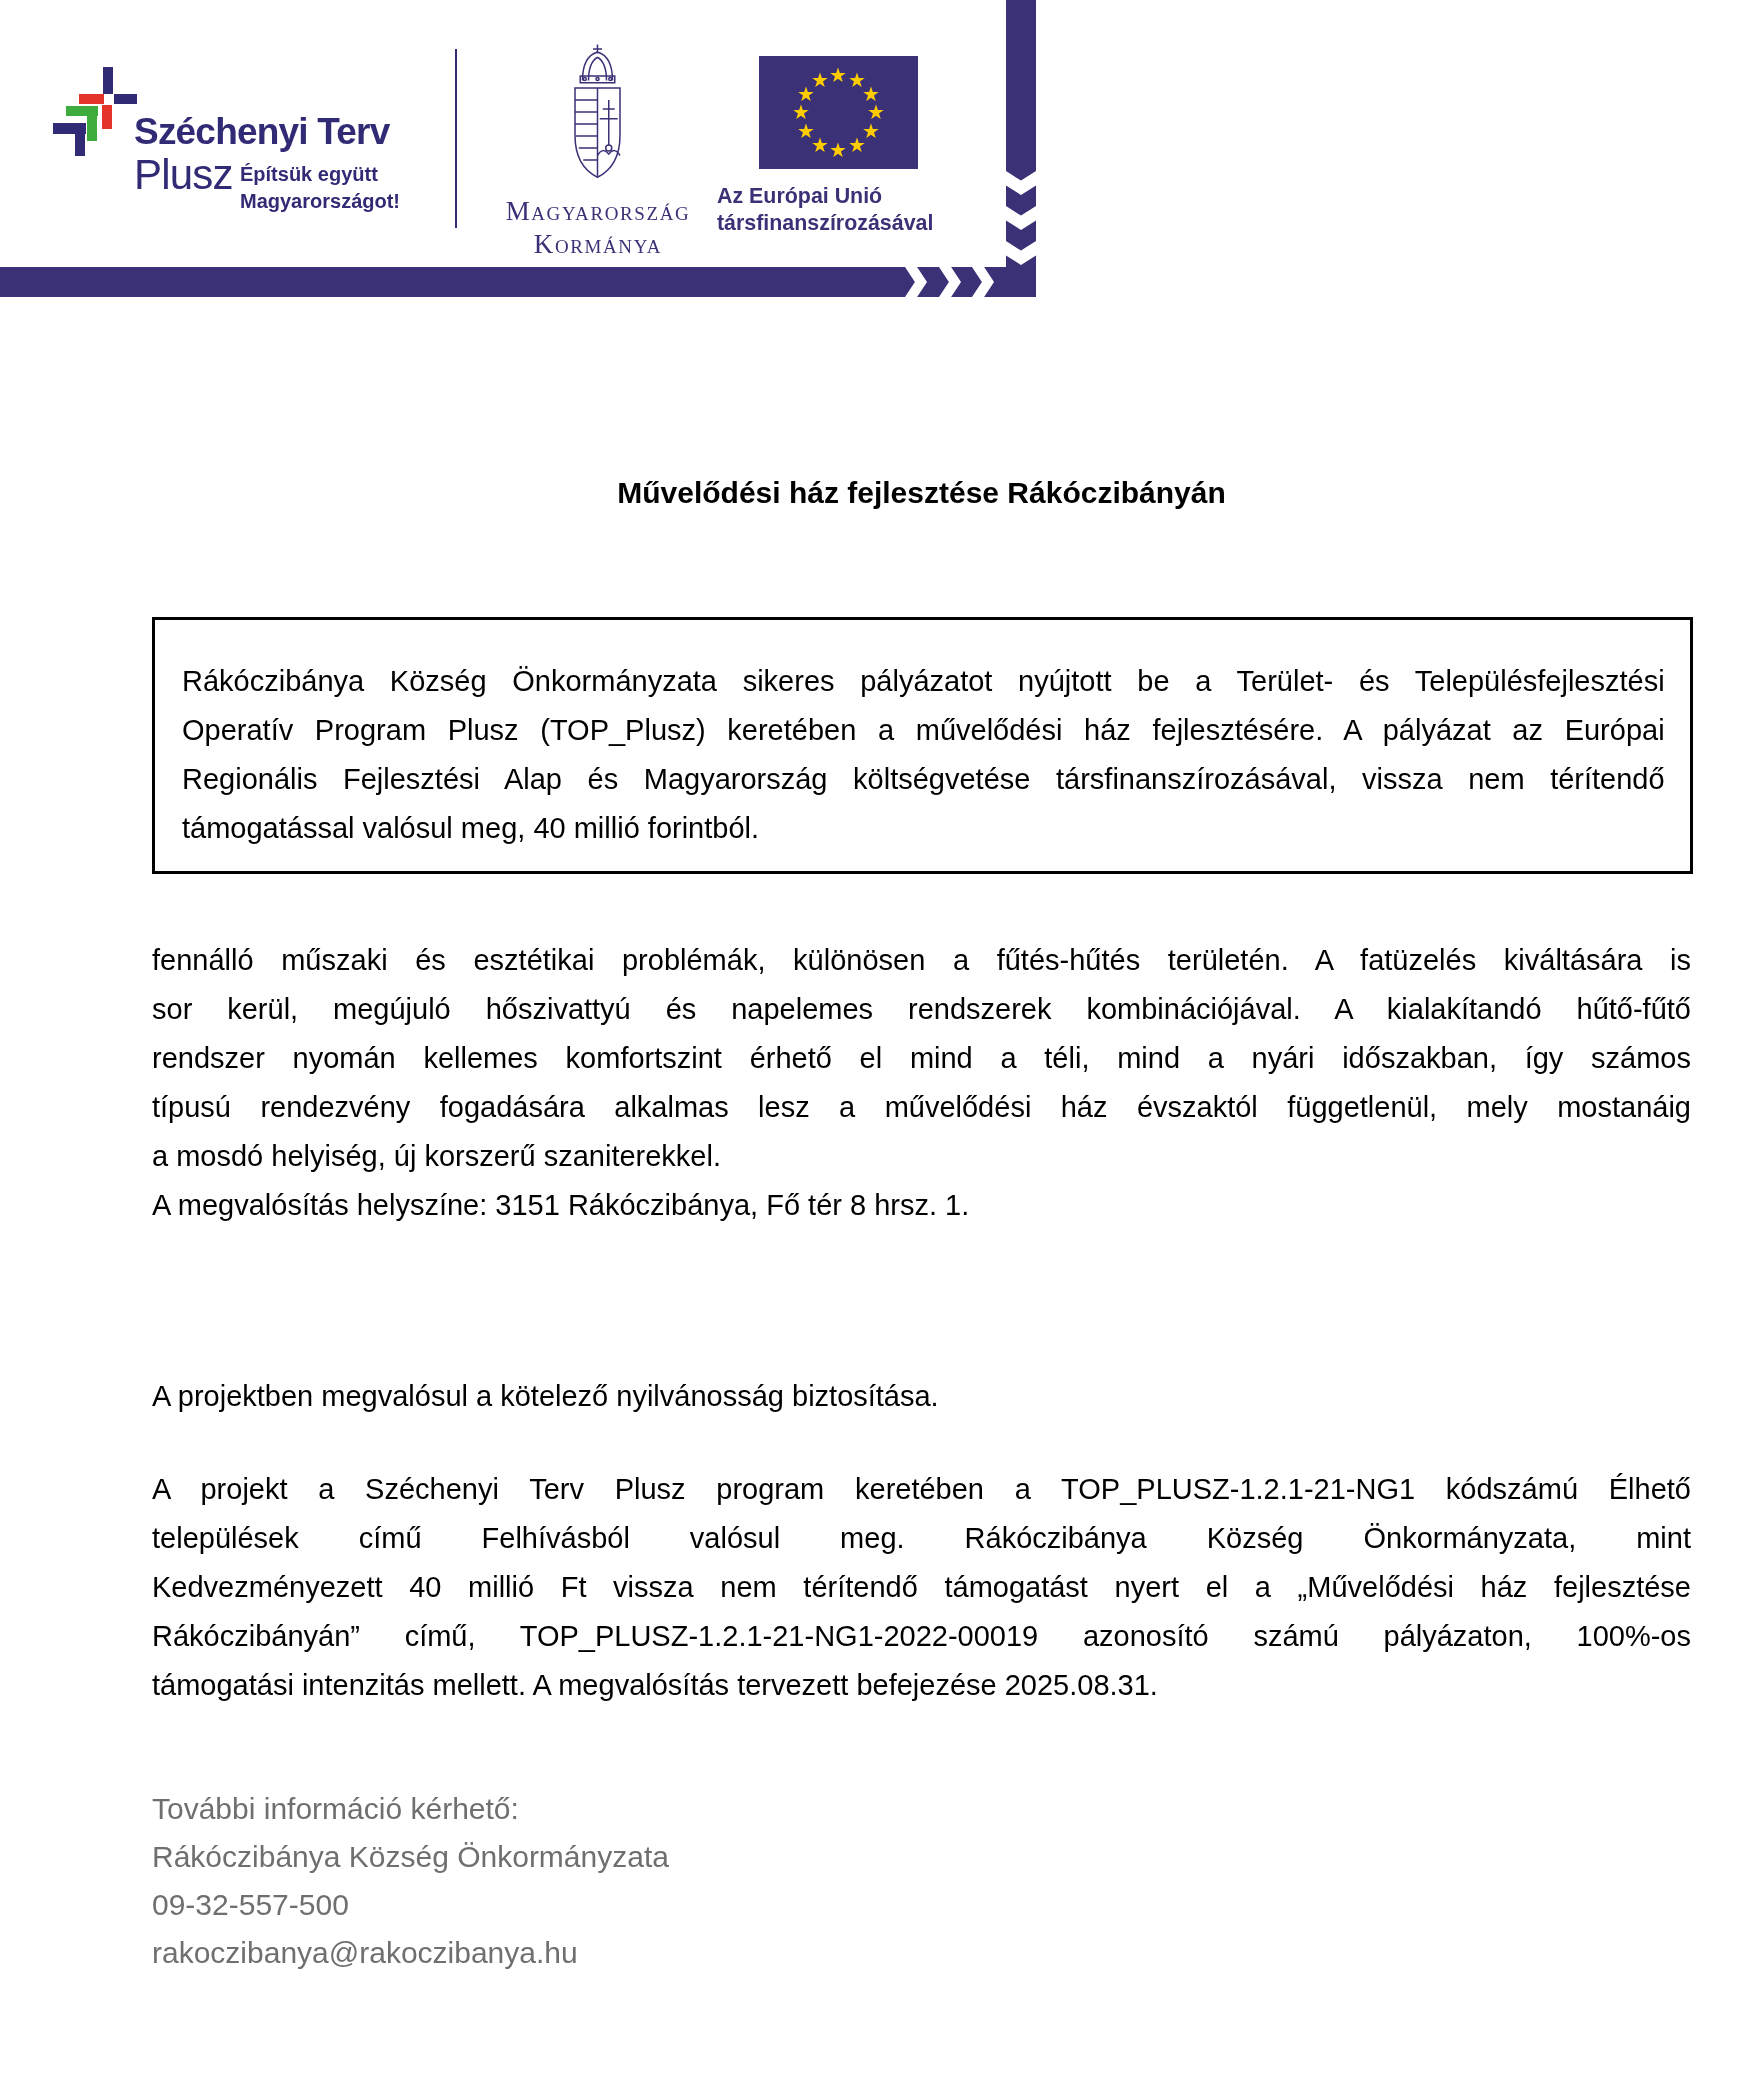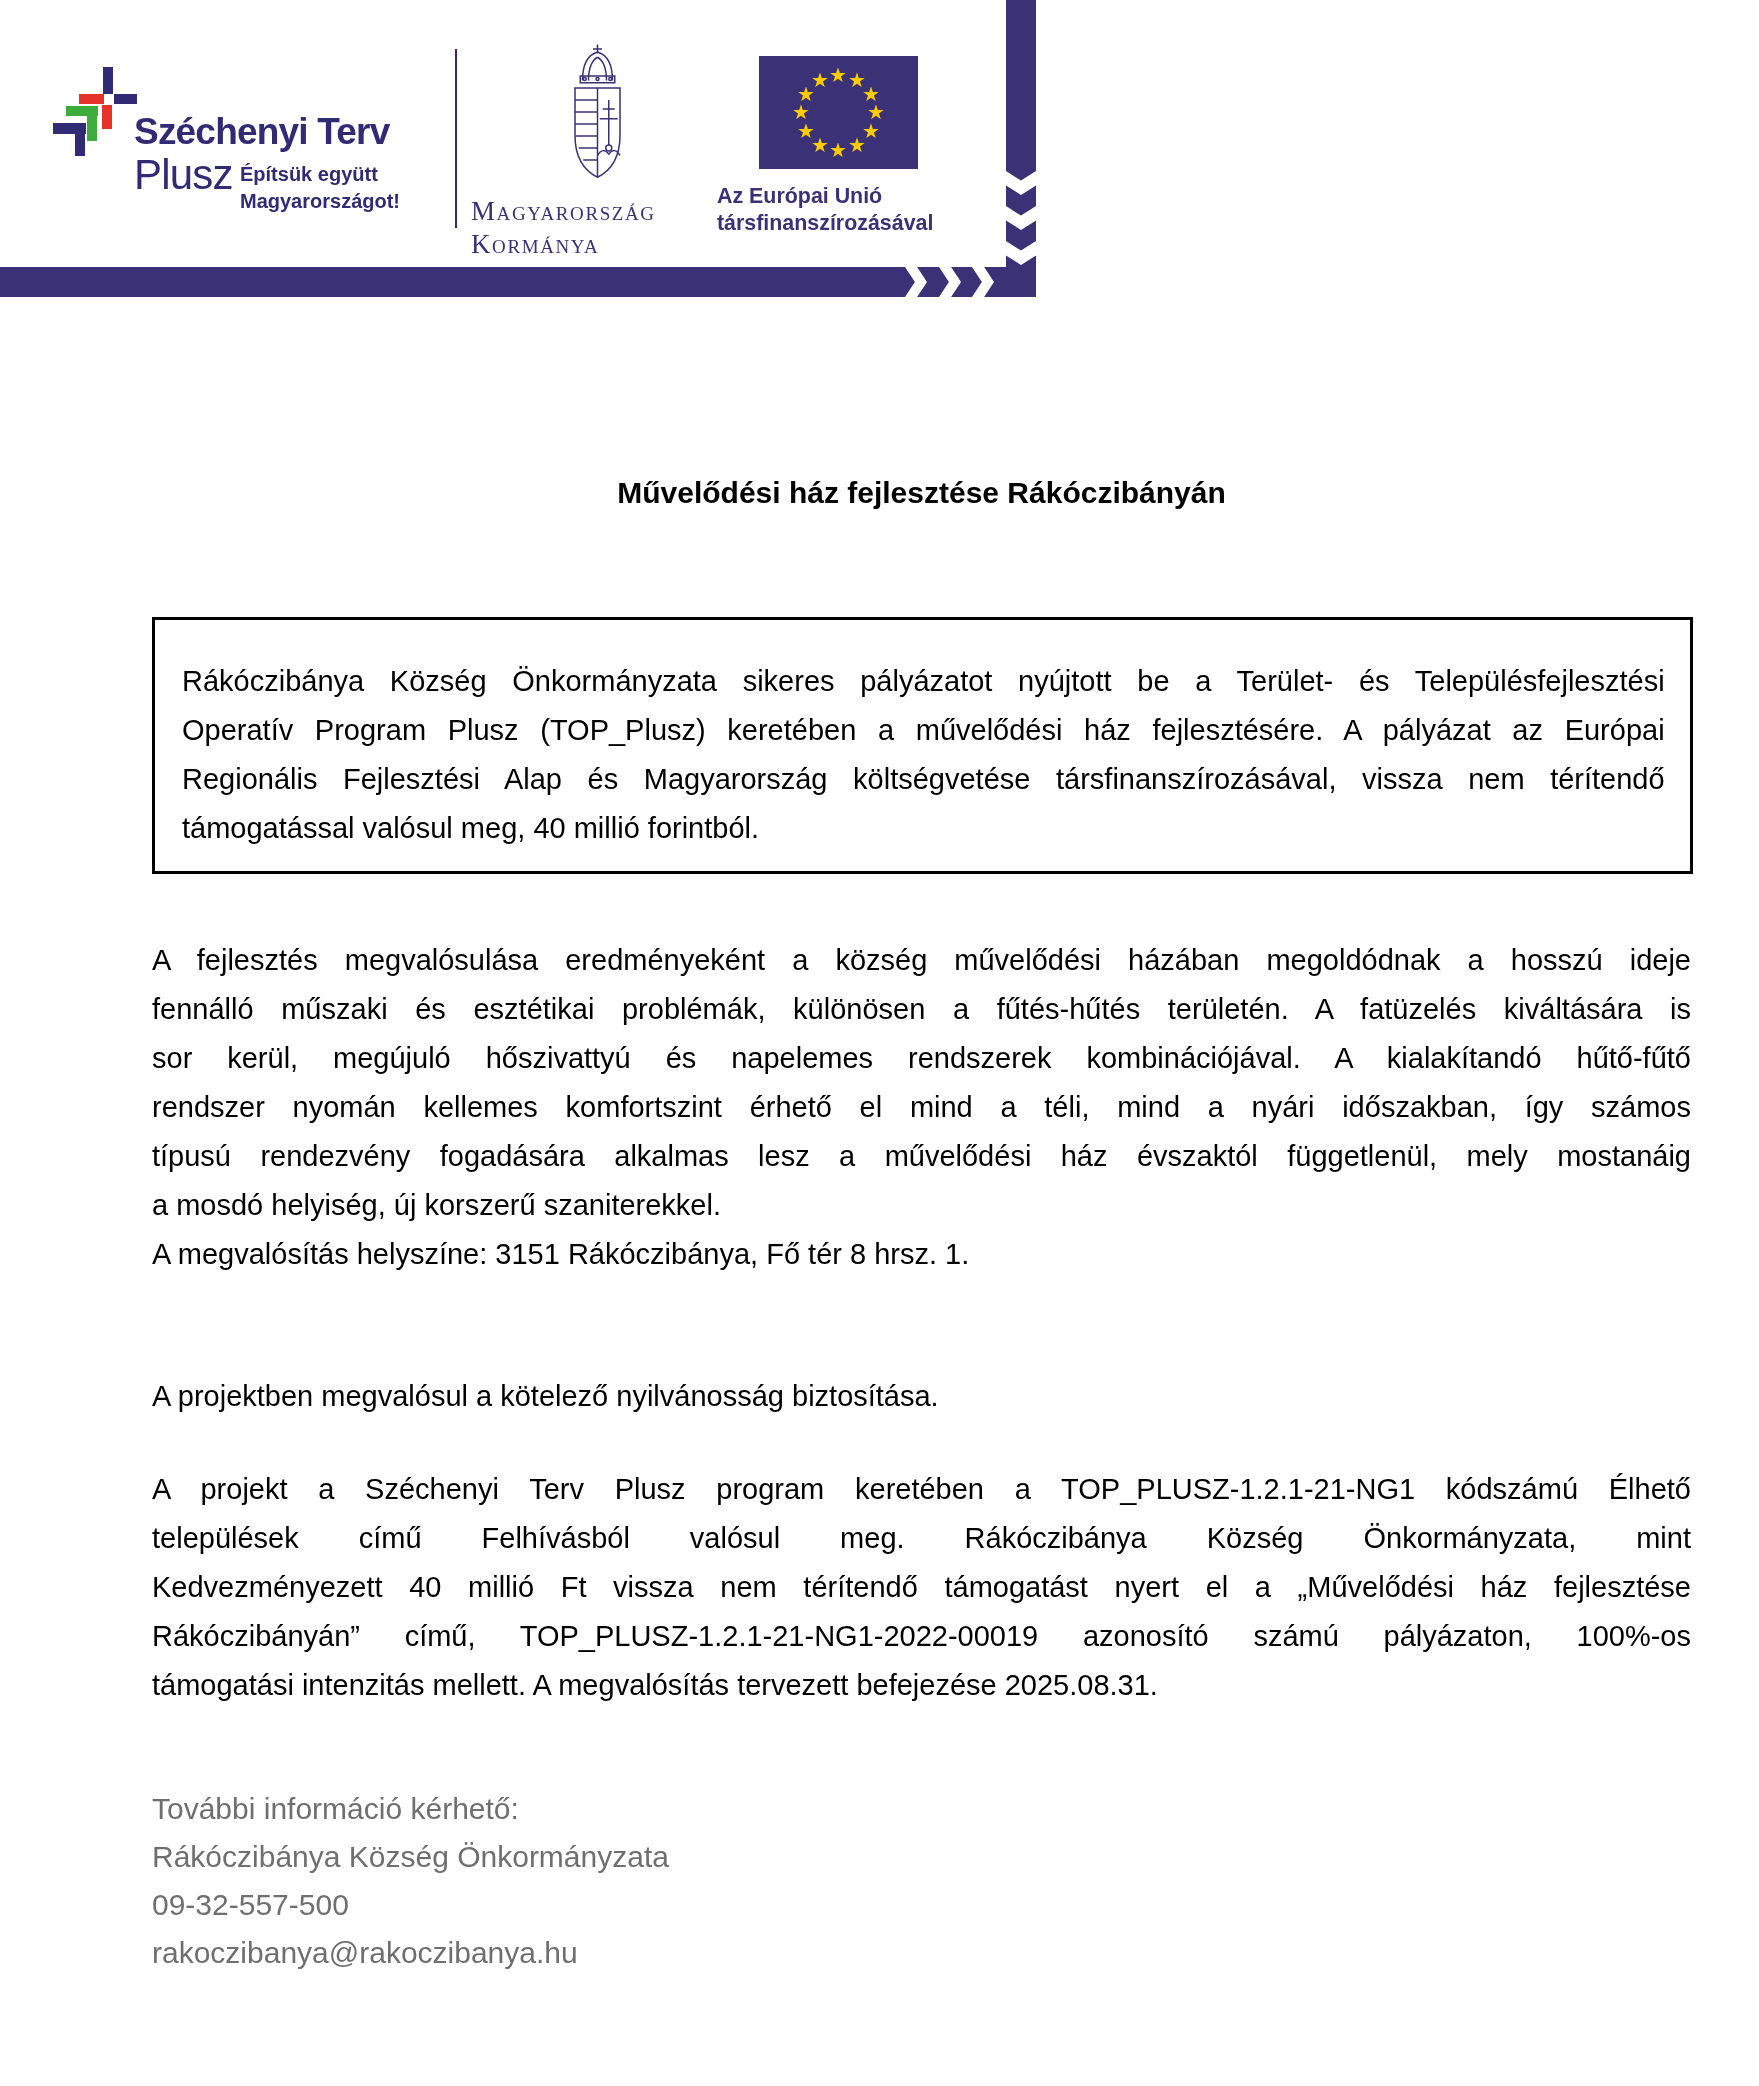--- a/index.html
+++ b/index.html
@@ -26,21 +26,21 @@
   }
   
   .bar{position:absolute;}
   .bar.navy{background:var(--logo-navy);} .bar.red{background:var(--red);} .bar.green{background:var(--green);}
   .logo-line1{left:134px; top:111px; font-size:37px; font-weight:bold; color:var(--logo-navy); letter-spacing:-0.8px;text-align:right;}
   .logo-line2{left:134px; top:151px; font-size:42px; font-weight:normal; color:var(--logo-navy); letter-spacing:-0.8px;}
   .logo-tag1{left:240px; top:163px; font-size:20px; font-weight:bold; color:var(--logo-navy);}
   .logo-tag2{left:240px; top:190px; font-size:20px; font-weight:bold; color:var(--logo-navy);text-align:center;}
   .divider{left:455px; top:49px; width:2.4px; height:179px; background:var(--logo-navy);}
   
-  .gov-text{left:471px; top:195px; width:254px; 
+  .gov-text{left:471px; top:195px; width:254px; text-align:center;
     font-family:"Liberation Serif", serif; font-variant:small-caps;
     color:var(--navy); font-size:27px; letter-spacing:1.6px; line-height:33px;}
   
   .eu-flag{left:759px; top:56px; width:159px; height:113px; background:var(--navy);}
   .eu-star{position:absolute; color:var(--gold); font-size:20px; line-height:20px;
     transform:translate(-50%,-52%);}
   .eu-text{left:717px; top:183px; width:246px; text-align:left; color:var(--navy);
     font-size:21.4px; font-weight:bold; line-height:27px;}
   
   .doc-title{left:152px; top:476px; width:1539px; text-align:center;
@@ -134,21 +134,20 @@
   <div class="abs doc-title">Művelődési ház fejlesztése Rákóczibányán</div>
 
   <div class="abs box textblock">
       <div class="line j">Rákóczibánya Község Önkormányzata sikeres pályázatot nyújtott be a Terület- és Településfejlesztési</div>
       <div class="line j">Operatív Program Plusz (TOP_Plusz) keretében a művelődési ház fejlesztésére. A pályázat az Európai</div>
       <div class="line j">Regionális Fejlesztési Alap és Magyarország költségvetése társfinanszírozásával, vissza nem térítendő</div>
       <div class="line">támogatással valósul meg, 40 millió forintból.</div>
     </div>
 
   <div class="abs para p1 textblock">
-      <div class="line j">A fejlesztés megvalósulása eredményeként a község művelődési házában megoldódnak a hosszú ideje</div>
       <div class="line j">fennálló műszaki és esztétikai problémák, különösen a fűtés-hűtés területén. A fatüzelés kiváltására is</div>
       <div class="line j">sor kerül, megújuló hőszivattyú és napelemes rendszerek kombinációjával. A kialakítandó hűtő-fűtő</div>
       <div class="line j">rendszer nyomán kellemes komfortszint érhető el mind a téli, mind a nyári időszakban, így számos</div>
       <div class="line j">típusú rendezvény fogadására alkalmas lesz a művelődési ház évszaktól függetlenül, mely mostanáig</div>
       <div class="line">a mosdó helyiség, új korszerű szaniterekkel.</div>
       <div class="line">A megvalósítás helyszíne: 3151 Rákóczibánya, Fő tér 8 hrsz. 1.</div>
     </div>
 
   <div class="abs para p2 textblock">
       <div class="line">A projektben megvalósul a kötelező nyilvánosság biztosítása.</div>

